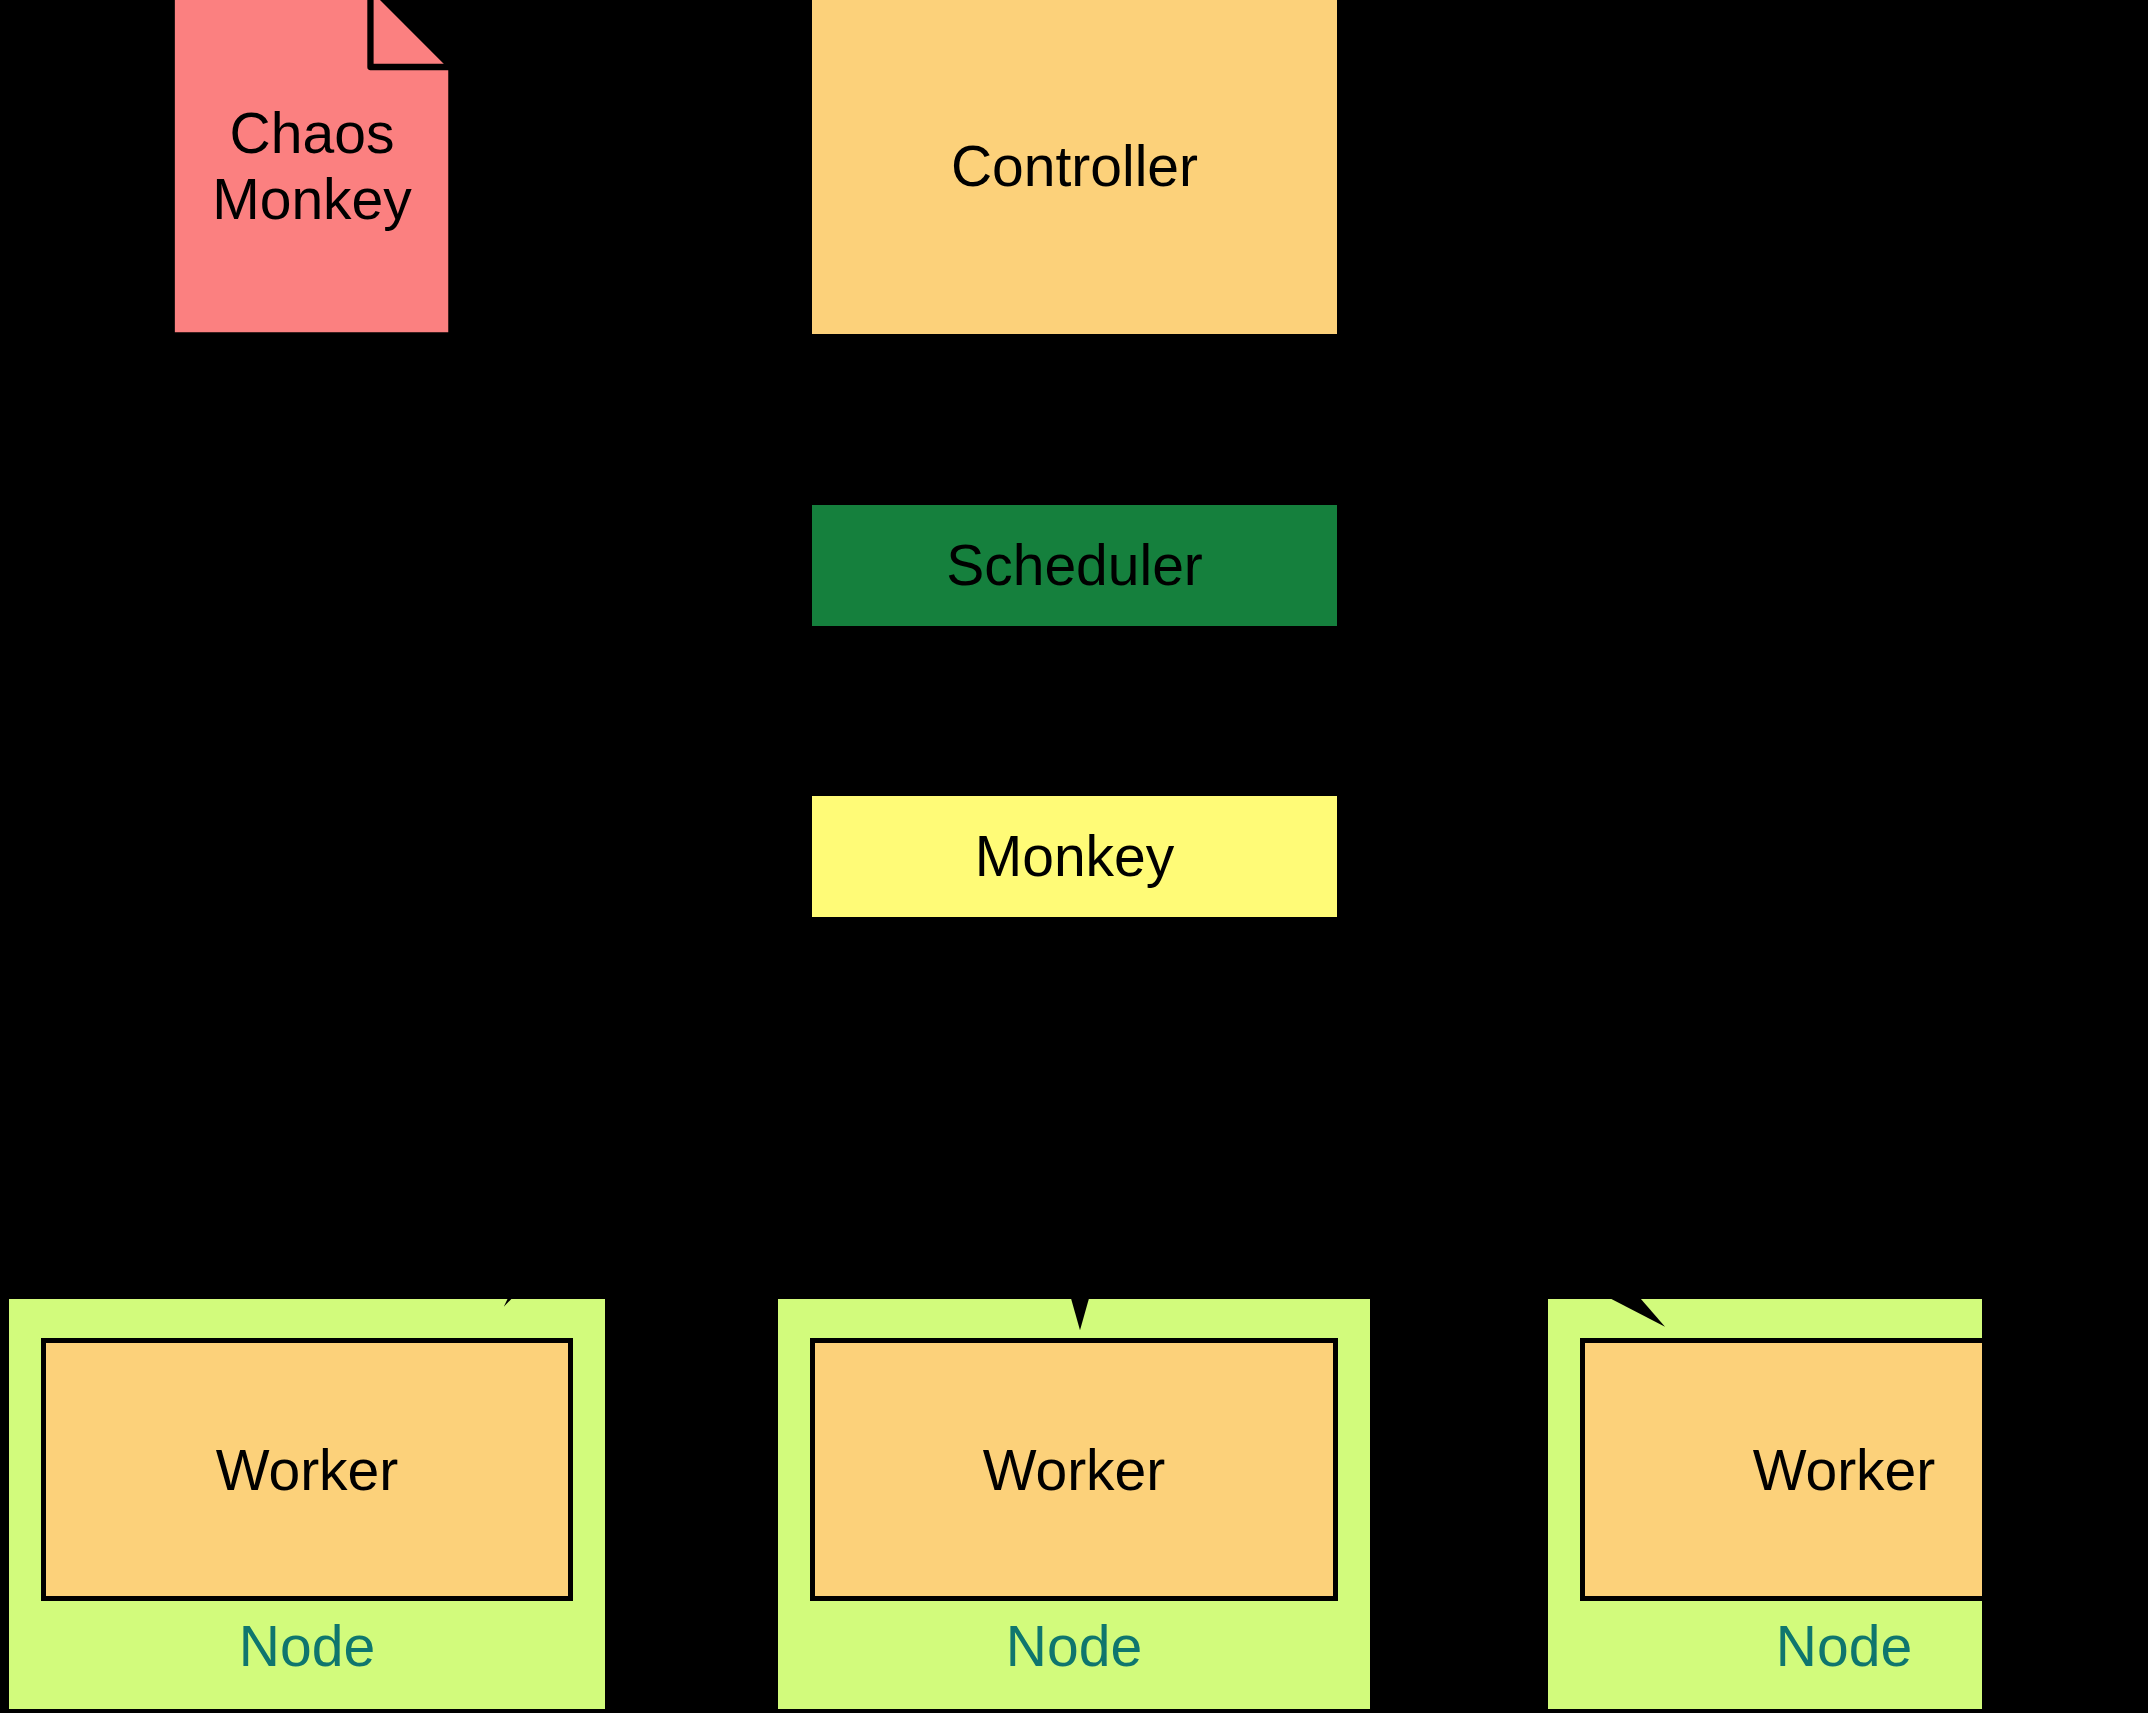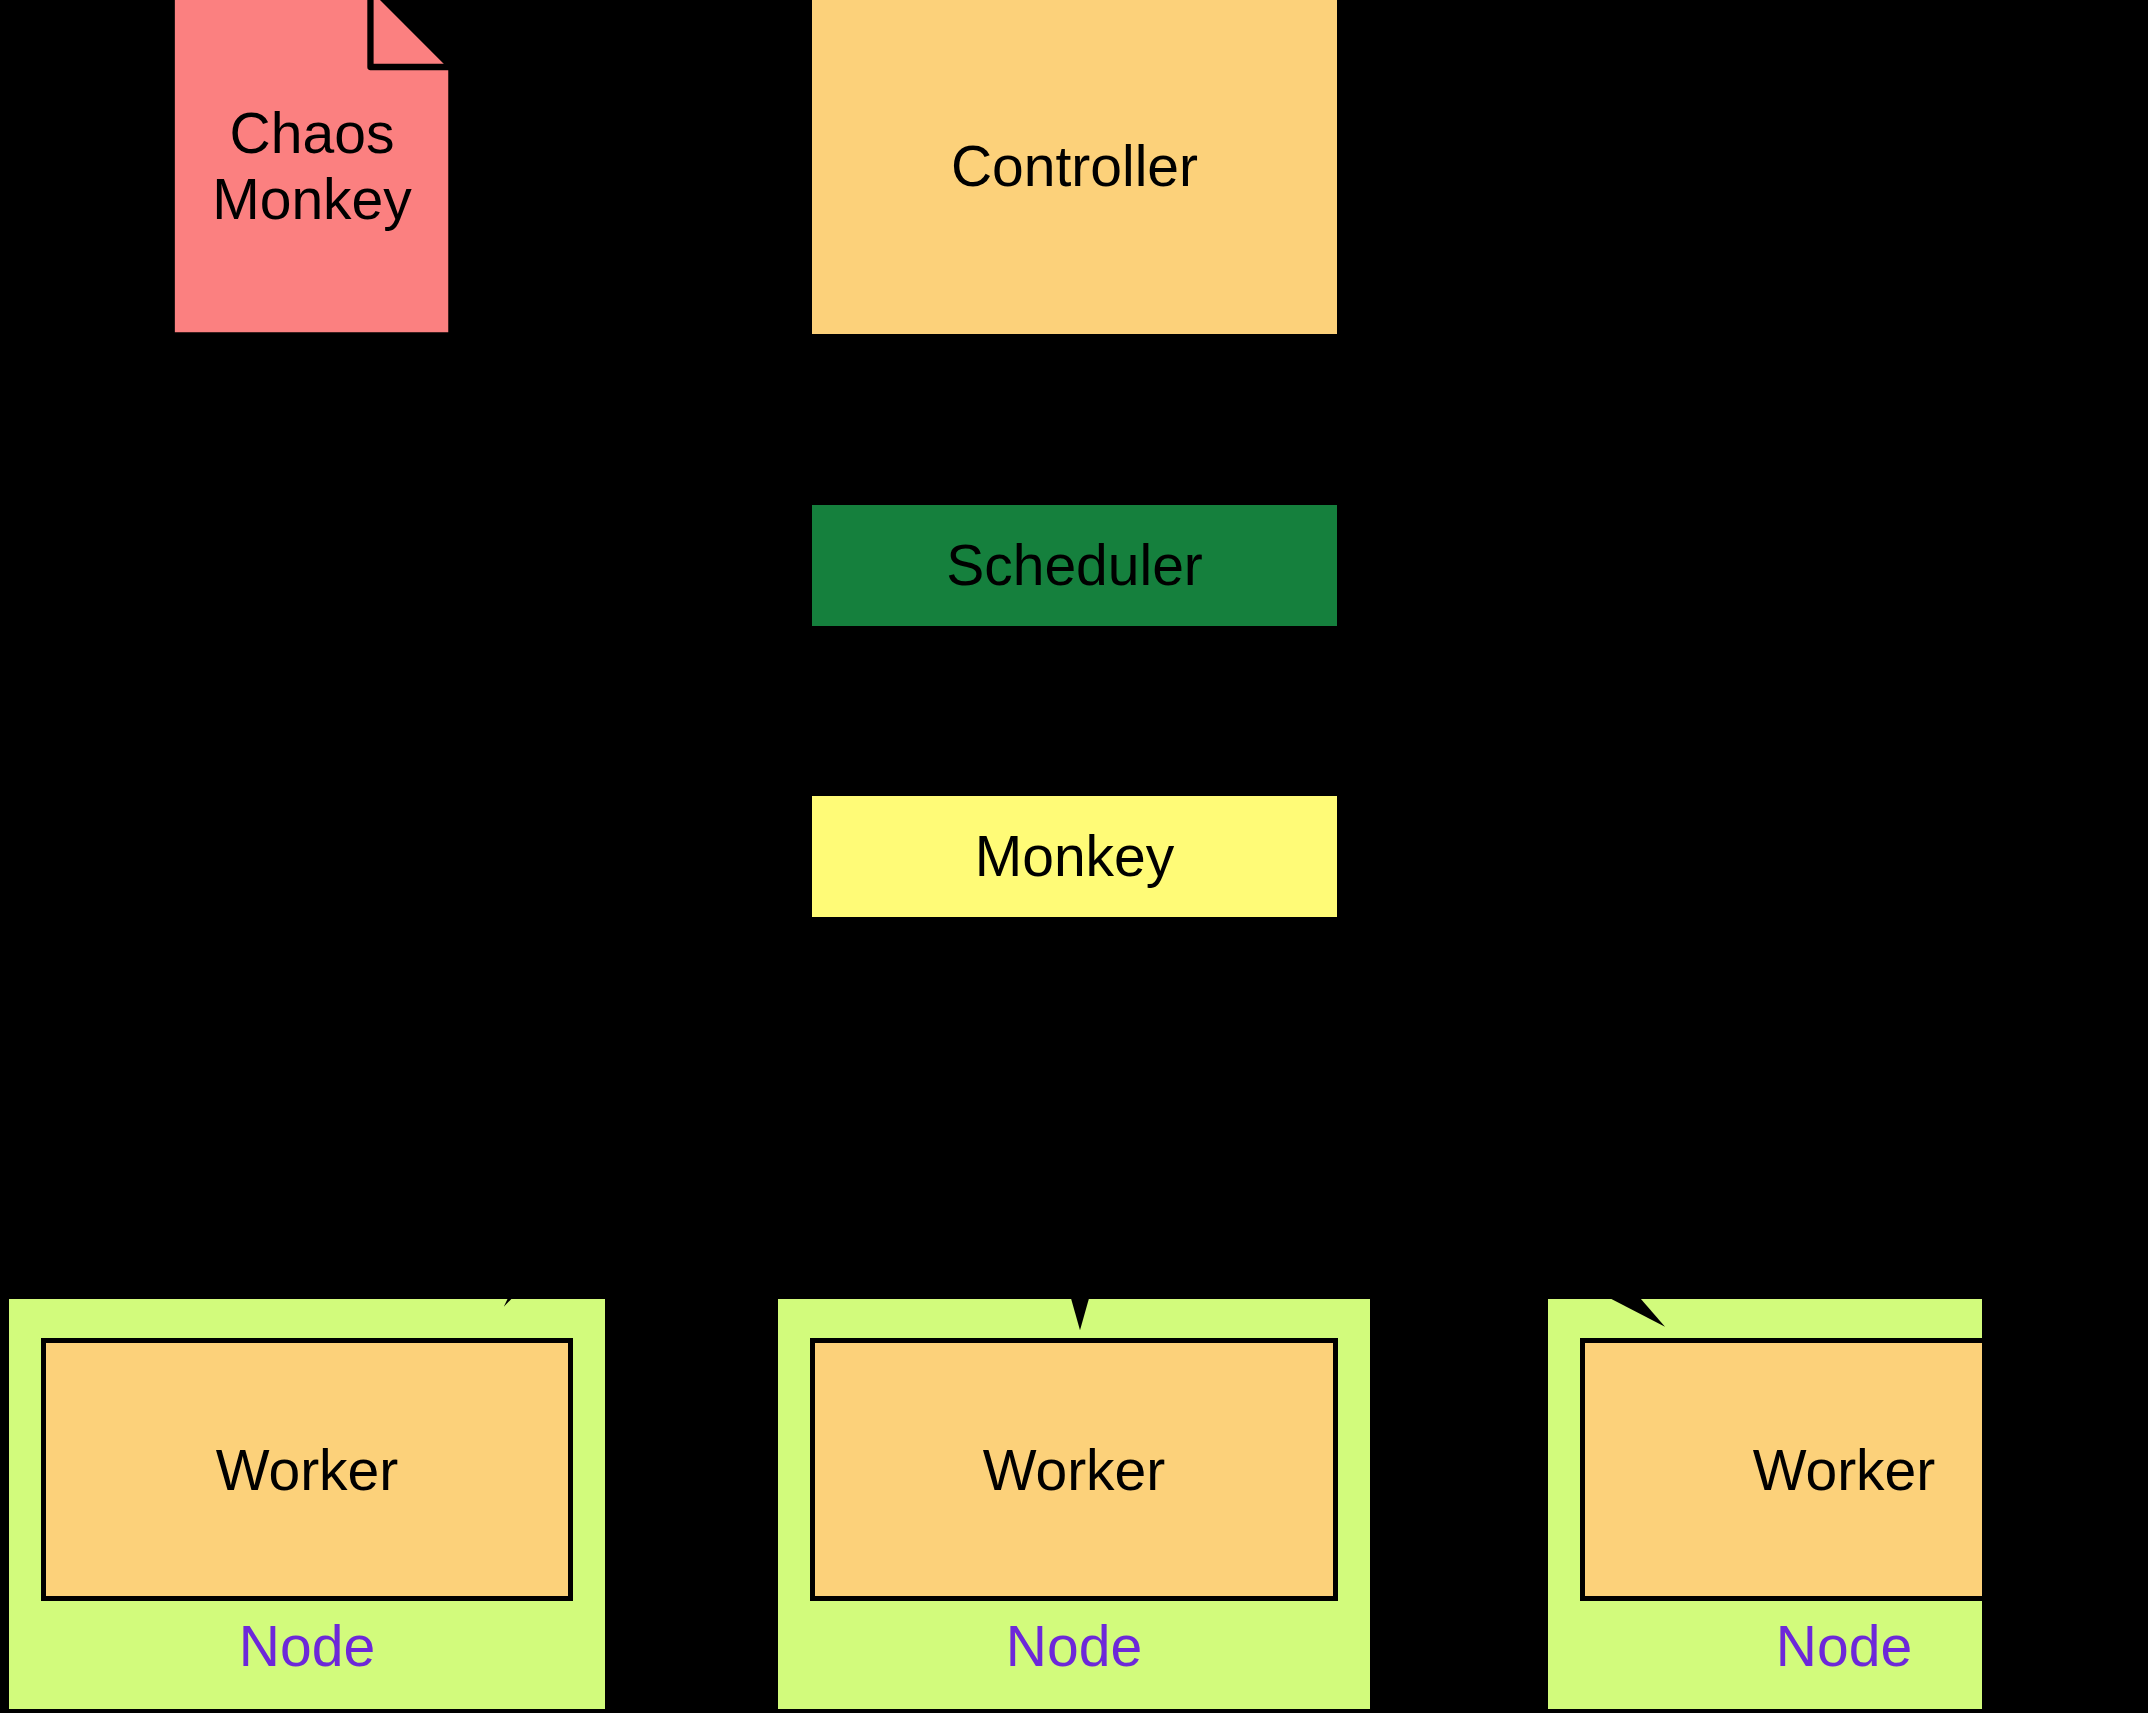--- a/index.html
+++ b/index.html
@@ -126,21 +126,21 @@
   .node-label {
     position: absolute;
     left: 0;
     right: 0;
     top: 311px;
     height: 72px;
     display: flex;
     align-items: center;
     justify-content: center;
     font-size: 57px;
-    color: #6d28d9;
+    color: #0f766e;
   }
 
   
   .arrow-head {
     position: absolute;
     pointer-events: none;
   }
   .arrow-head svg { display: block; }
 
   .arrow-1 { left: 448px;  top: 1260px; width: 108px; height: 99px; }

